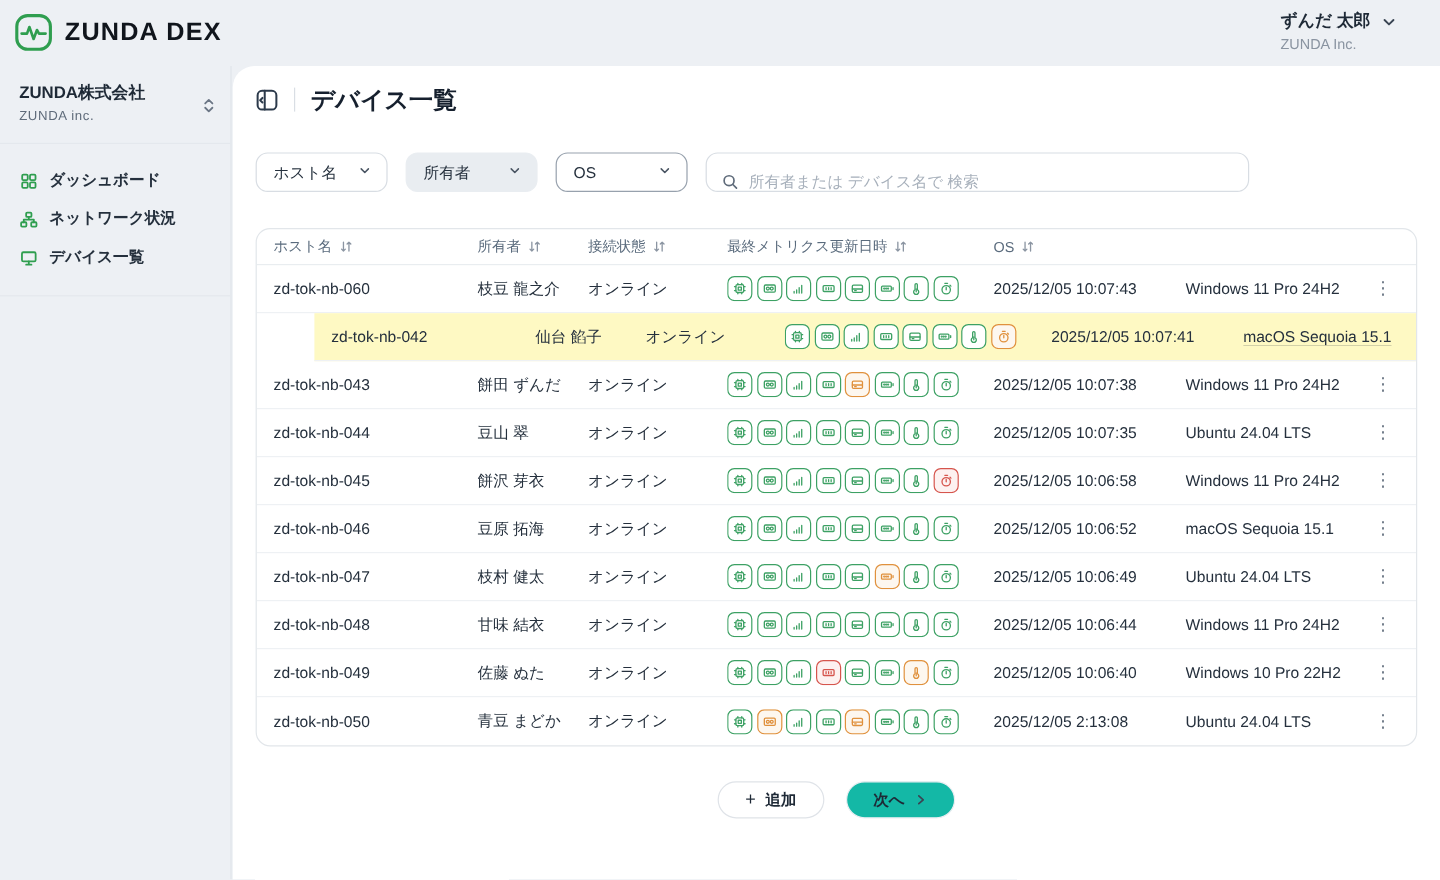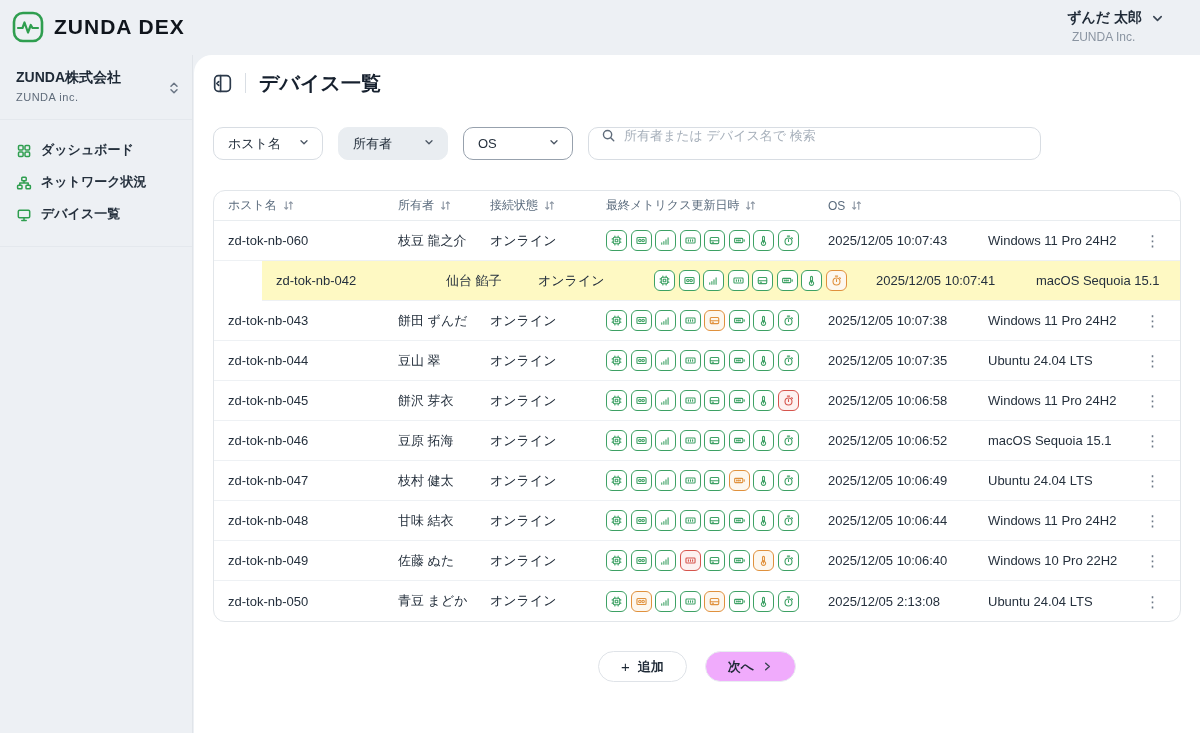--- a/index.html
+++ b/index.html
@@ -12,21 +12,21 @@
   :root{
     --ok:#3da164; --warn:#e0913d; --crit:#d6554d;
     --ink:#16202e; --gray:#5f6b7a; --lightgray:#98a2ae;
     --border:#dfe3e9; --green:#2f9e4f;
   }
 
   
   .topbar{ position:absolute; left:0; top:0; width:1200px; height:55px; }
   .logo{ position:absolute; left:12px; top:11px; display:flex; align-items:center; gap:10px; }
   .logo-text{ font-size:21px; font-weight:bold; letter-spacing:1px; color:#10151c; }
-  .userbox{ position:absolute; right:36px; top:9px; display:flex; flex-direction:column; align-items:center; }
+  .userbox{ position:absolute; right:36px; top:9px; display:flex; flex-direction:column; align-items:flex-start; }
   .user-row{ display:flex; align-items:center; gap:9px; font-size:14px; font-weight:bold; color:#1e2936; }
   .user-org{ font-size:12px; color:#8a94a1; margin-top:3px; margin-right:24px; }
 
   
   .sidebar{ position:absolute; left:0; top:55px; bottom:0; width:193px; border-right:1px solid #e0e4e9; }
   .org-block{ position:relative; padding:14px 16px 16px 16px; border-bottom:1px solid #e4e8ed; }
   .org-name{ font-size:14px; font-weight:bold; color:#1e2936; }
   .org-sub{ font-size:11px; color:#5f6b7a; margin-top:4px; letter-spacing:.5px; }
   .org-chevrons{ position:absolute; right:12px; top:26px; color:#6b7685; }
   .nav{ padding:14px 0 16px 0; border-bottom:1px solid #e4e8ed; }
@@ -43,21 +43,21 @@
   .page-title{ font-size:20px; font-weight:bold; color:var(--ink); }
 
   .filter-row{ display:flex; align-items:center; gap:15px; margin-top:29px; }
   .pill{ height:33px; border-radius:10px; display:flex; align-items:center; justify-content:space-between;
     padding:0 12px 0 14px; width:110px; font-size:13px; color:#25303d; cursor:pointer; background:#fff;
     border:1px solid #d8dde3; }
   .pill.filled{ background:#e9edf1; border-color:#e9edf1; }
   .pill.active{ border-color:#97a1ad; }
   .pill .chev{ color:#4a5563; }
   .searchbox{ flex:0 0 453px; height:33px; border:1px solid #d8dde3; border-radius:10px;
-    display:flex; align-items:flex-start; gap:8px; padding:0 12px; background:#fff; }
+    display:flex; align-items:flex-end; gap:8px; padding:0 12px; background:#fff; }
   .searchbox input{ border:none; outline:none; flex:1; font-size:13px; color:#25303d;
     font-family:inherit; background:transparent; }
   .searchbox input::placeholder{ color:#a7b0bb; }
 
   
   .table-card{ margin-top:30px; border:1px solid #e2e6ea; border-radius:12px; overflow:hidden; background:#fff; }
   .tgrid{ display:grid; grid-template-columns:170px 92px 116px 222px 160px 150px 1fr; align-items:center; padding:0 14px; }
   .thead{ height:30px; border-bottom:1px solid #e9edf0; }
   .th{ display:flex; align-items:center; gap:6px; font-size:12px; color:#5a6b7d; cursor:pointer; }
   .sort{ color:#8b95a2; flex:0 0 auto; }
@@ -76,21 +76,21 @@
   .os-link{ text-decoration:underline; text-underline-offset:3px; }
   .kebab-cell{ display:flex; justify-content:flex-end; }
   .kebab{ border:none; background:none; font-size:15px; color:#6b7785; cursor:pointer;
     line-height:1; padding:2px 6px; letter-spacing:0; }
 
   
   .footer-row{ display:flex; justify-content:center; gap:18px; margin-top:29px; }
   .btn{ height:31px; border-radius:16px; display:flex; align-items:center; gap:8px;
     padding:0 22px; font-size:13px; font-weight:bold; color:#1e2936; cursor:pointer; font-family:inherit; }
   .btn-add{ background:#fff; border:1px solid #dfe3e8; }
-  .btn-next{ background:#f0abfc; border:1px solid #e9edf1; }
+  .btn-next{ background:#14b8a6; border:1px solid #e9edf1; }
   .btn .plus{ font-size:15px; font-weight:normal; }
   .btn .next-chev{ color:#3a4553; }
 </style>
 </head>
 <body>
 
 <div class="topbar">
   <div class="logo">
     <span style="display:flex;">
       <svg width="32" height="32" viewBox="0 0 32 32" fill="none">

